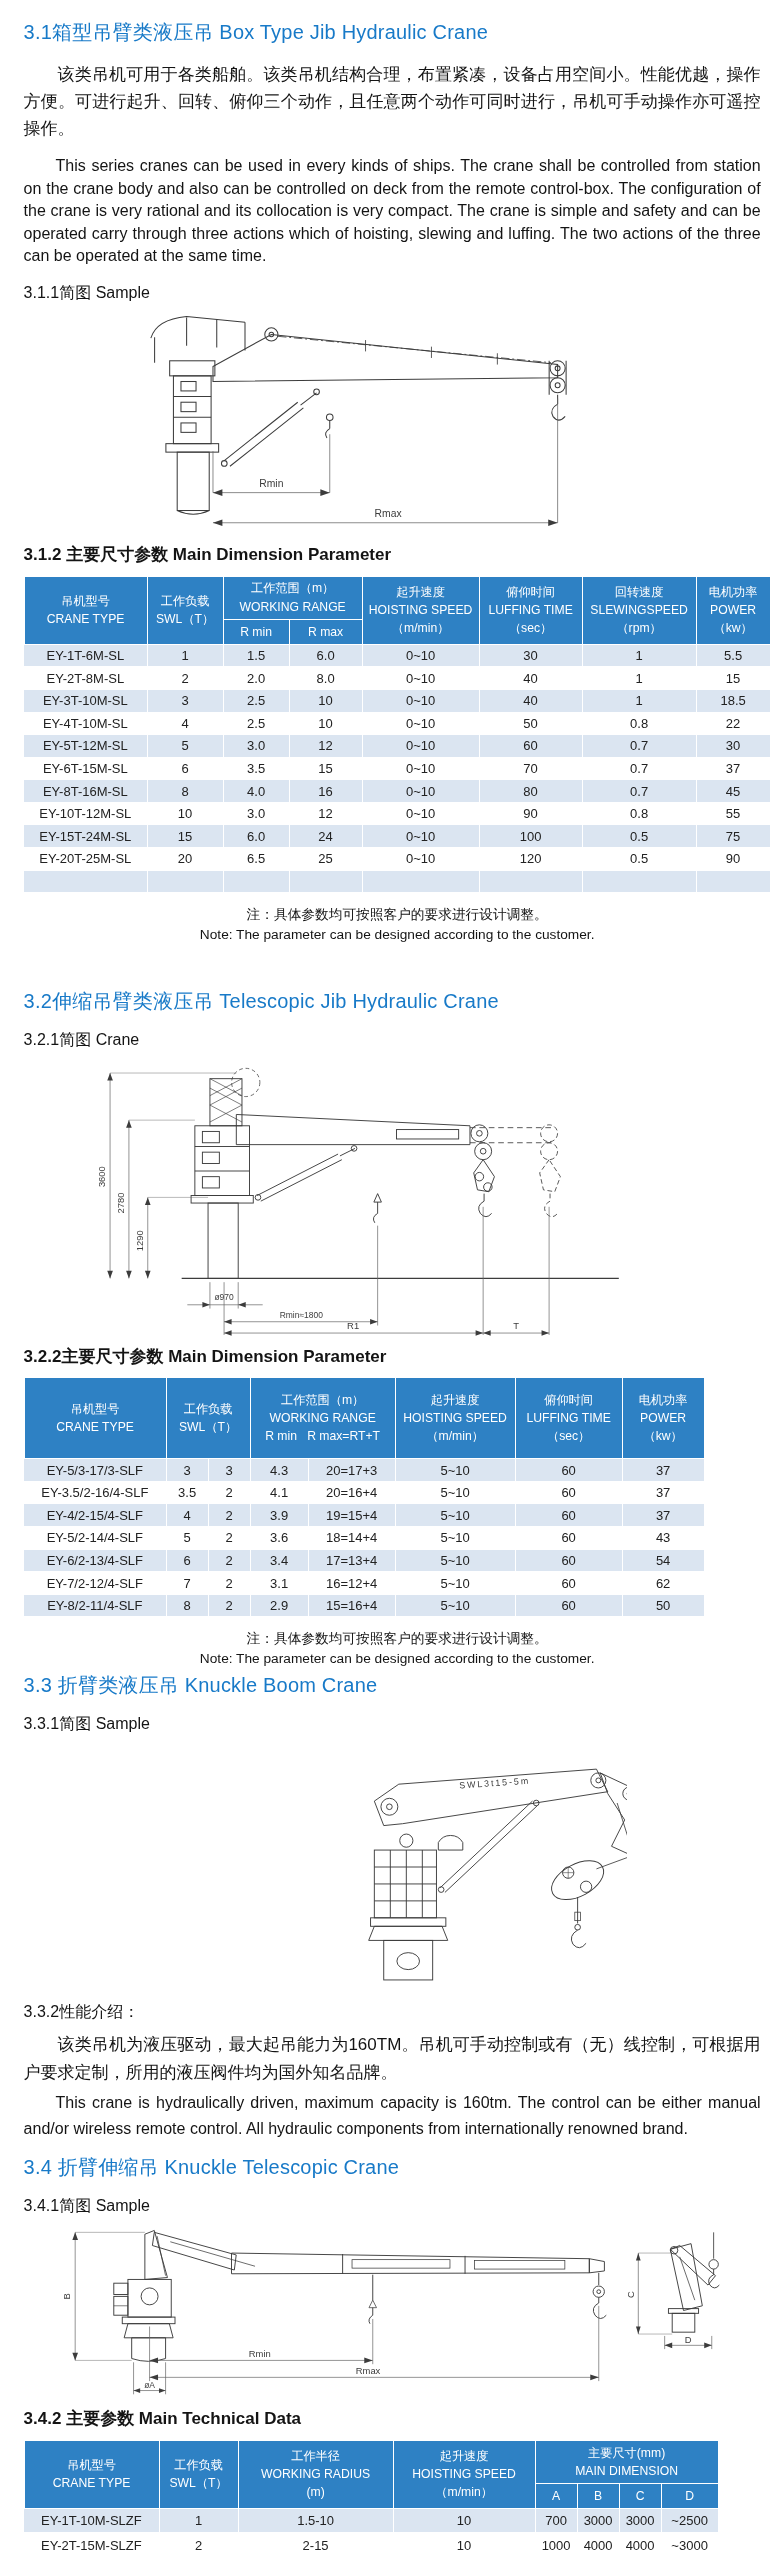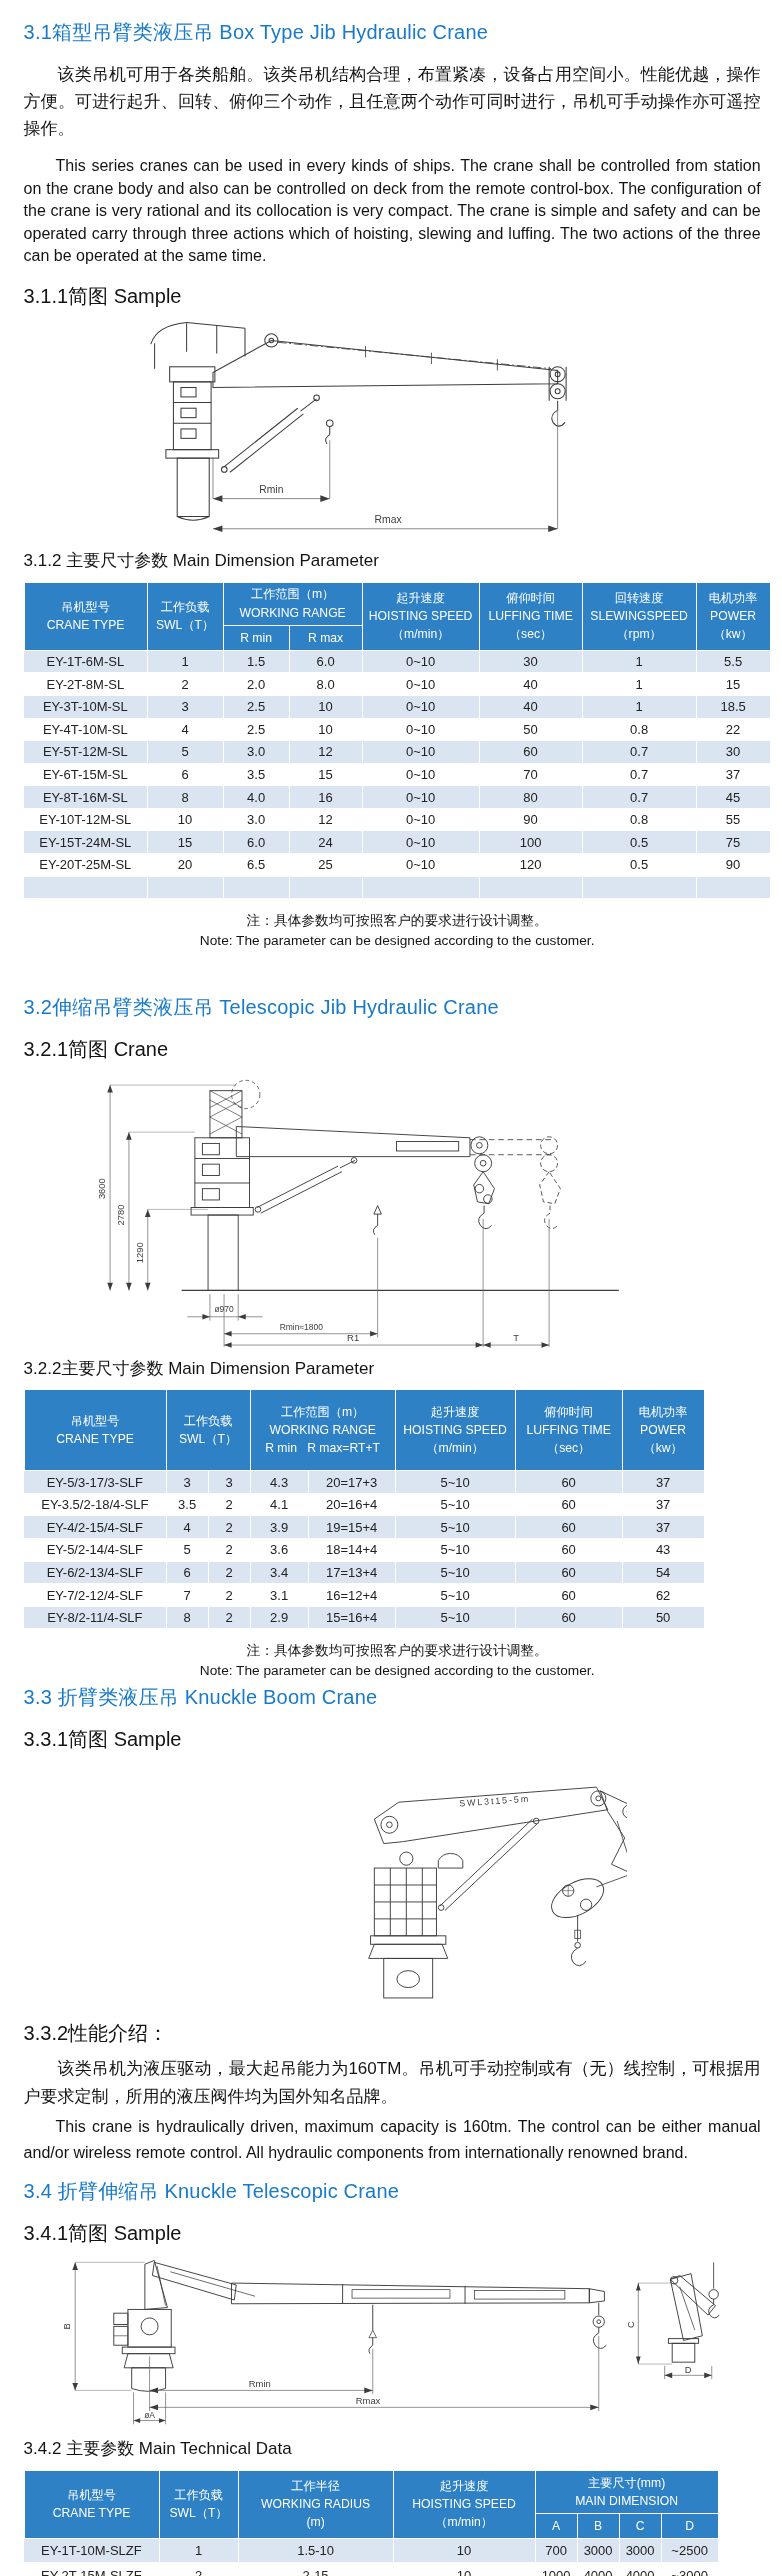--- a/index.html
+++ b/index.html
@@ -1,20 +1,20 @@
 <!DOCTYPE html>
 <html style="font-size:15px"><head>
 <meta charset="utf-8">
 <style>
   html,body{margin:0;padding:0}
   body{width:782px;background:#ffffff;color:#141414;font-family:"Liberation Sans","DejaVu Sans",sans-serif;}
   .page{padding:19px 11.3px 24.5px 23.6px;width:782px;box-sizing:border-box;}
   .sec-h{color:#187ac8;font-size:20px;font-weight:500;margin:0 0 15px;letter-spacing:0.2px;}
-  .sub-h{font-size:20px;font-weight:400;margin:0 0 3.8px;}
-  .tbl-h{font-size:17px;font-weight:400;margin:0 0 9.4px;}
+  .sub-h{font-size:16px;font-weight:400;margin:0 0 3.8px;}
+  .tbl-h{font-size:17px;font-weight:700;margin:0 0 9.4px;}
   .para-cn{font-size:17px;line-height:27px;text-align:justify;text-indent:2em;margin:0 0 13px;width:737px;}
   .para-en{font-size:16px;line-height:22.6px;text-align:justify;text-indent:2em;margin:0 0 15px;width:737px;}
   .fig{margin:3.8px 0 7.5px;}
   .fig svg{display:block;}
   table{border-collapse:collapse;table-layout:fixed;margin:0 0 11.3px;}
   th{background:#2e81c4;color:#fff;font-weight:400;font-size:12.2px;line-height:1.5;text-align:center;vertical-align:middle;border:1.9px solid #fff;white-space:pre-wrap;padding:2.8px 1.9px;box-sizing:border-box;}
   td{font-size:13px;color:#222;text-align:center;vertical-align:middle;height:22.6px;border-right:1.9px solid #fff;border-bottom:1.9px solid #fff;padding:0 1.9px;white-space:nowrap;overflow:hidden;box-sizing:border-box;}
   tbody tr:nth-child(odd) td{background:#dbe5f1;}
   tbody tr:nth-child(even) td{background:#ffffff;}
   .t1 thead tr:first-child th{height:43px}
@@ -371,21 +371,21 @@
             <td>EY-5/3-17/3-SLF</td>
             <td>3</td>
             <td>3</td>
             <td>4.3</td>
             <td>20=17+3</td>
             <td>5~10</td>
             <td>60</td>
             <td>37</td>
           </tr>
           <tr>
-            <td>EY-3.5/2-18/4-SLF</td>
+            <td>EY-3.5/2-16/4-SLF</td>
             <td>3.5</td>
             <td>2</td>
             <td>4.1</td>
             <td>20=16+4</td>
             <td>5~10</td>
             <td>60</td>
             <td>37</td>
           </tr>
           <tr>
             <td>EY-4/2-15/4-SLF</td>

